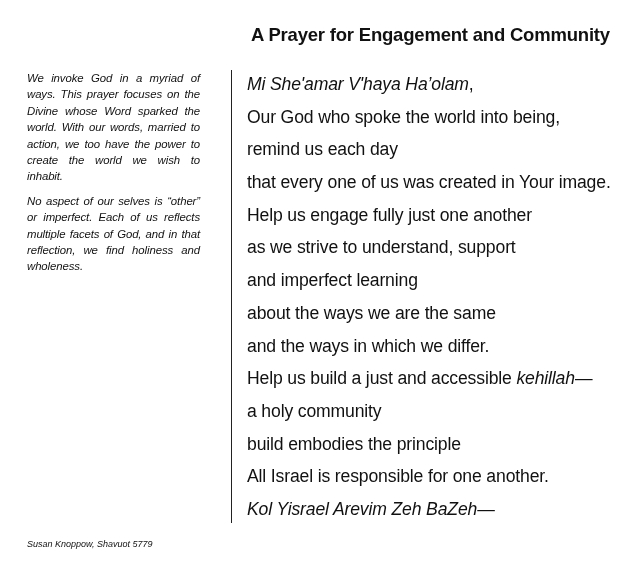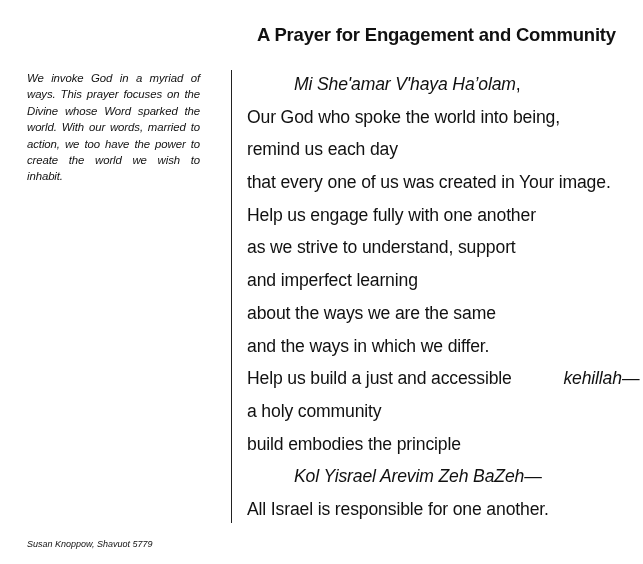--- a/index.html
+++ b/index.html
@@ -10,21 +10,21 @@
     body {
       width: 643px;
       height: 564px;
       position: relative;
       overflow: hidden;
       color: #111111;
       font-family: "Liberation Sans", "DejaVu Sans", sans-serif;
     }
     .title {
       position: absolute;
-      left: 257px;
+      left: 251px;
       top: 24px;
       font-size: 18.5px;
       font-weight: bold;
       letter-spacing: -0.2px;
       white-space: nowrap;
     }
     .sidebar {
       position: absolute;
       left: 27px;
       top: 70px;
@@ -62,47 +62,48 @@
       top: 70px;
       width: 396px;
     }
     .prayer .line {
       height: 32.7px;
       line-height: 28px;
       font-size: 17.6px;
       white-space: nowrap;
       letter-spacing: -0.15px;
     }
-    .it { font-style: italic; margin-left: 47px; }
+    .it { font-style: italic; }
   </style>
 </head>
 <body>
 
 <div>
 
   <h1 class="title" style="margin:0;">A Prayer for Engagement and Community</h1>
 
   <div class="sidebar">
     <p class="p1">We invoke God in a myriad of ways. This prayer focuses on the Divine whose Word sparked the world. With our words, married to action, we too have the power to create the world we wish to inhabit.</p>
+    <p>No aspect of our selves is “other” or imperfect. Each of us reflects multiple facets of God, and in that reflection, we find holiness and wholeness.</p>
   </div>
 
   <div class="credit">Susan Knoppow, Shavuot 5779</div>
 
   <div class="divider"></div>
 
   <div class="prayer">
     <div class="line"><span class="it">Mi She'amar V'haya Ha’olam</span><span>,</span></div>
     <div class="line">Our God who spoke the world into being,</div>
     <div class="line">remind us each day</div>
     <div class="line">that every one of us was created in Your image.</div>
-    <div class="line">Help us engage fully with one another</div>
+    <div class="line">Help us engage fully just one another</div>
     <div class="line">as we strive to understand, support</div>
     <div class="line">and imperfect learning</div>
     <div class="line">about the ways we are the same</div>
     <div class="line">and the ways in which we differ.</div>
     <div class="line"><span>Help us build a just and accessible </span><span class="it">kehillah</span><span>—</span></div>
     <div class="line">a holy community</div>
     <div class="line">build embodies the principle</div>
+    <div class="line">All Israel is responsible for one another.</div>
     <div class="line"><span class="it">Kol Yisrael Arevim Zeh BaZeh</span><span>—</span></div>
-    <div class="line">All Israel is responsible for one another.</div>
   </div>
 
 </div>
 
 </body></html>

